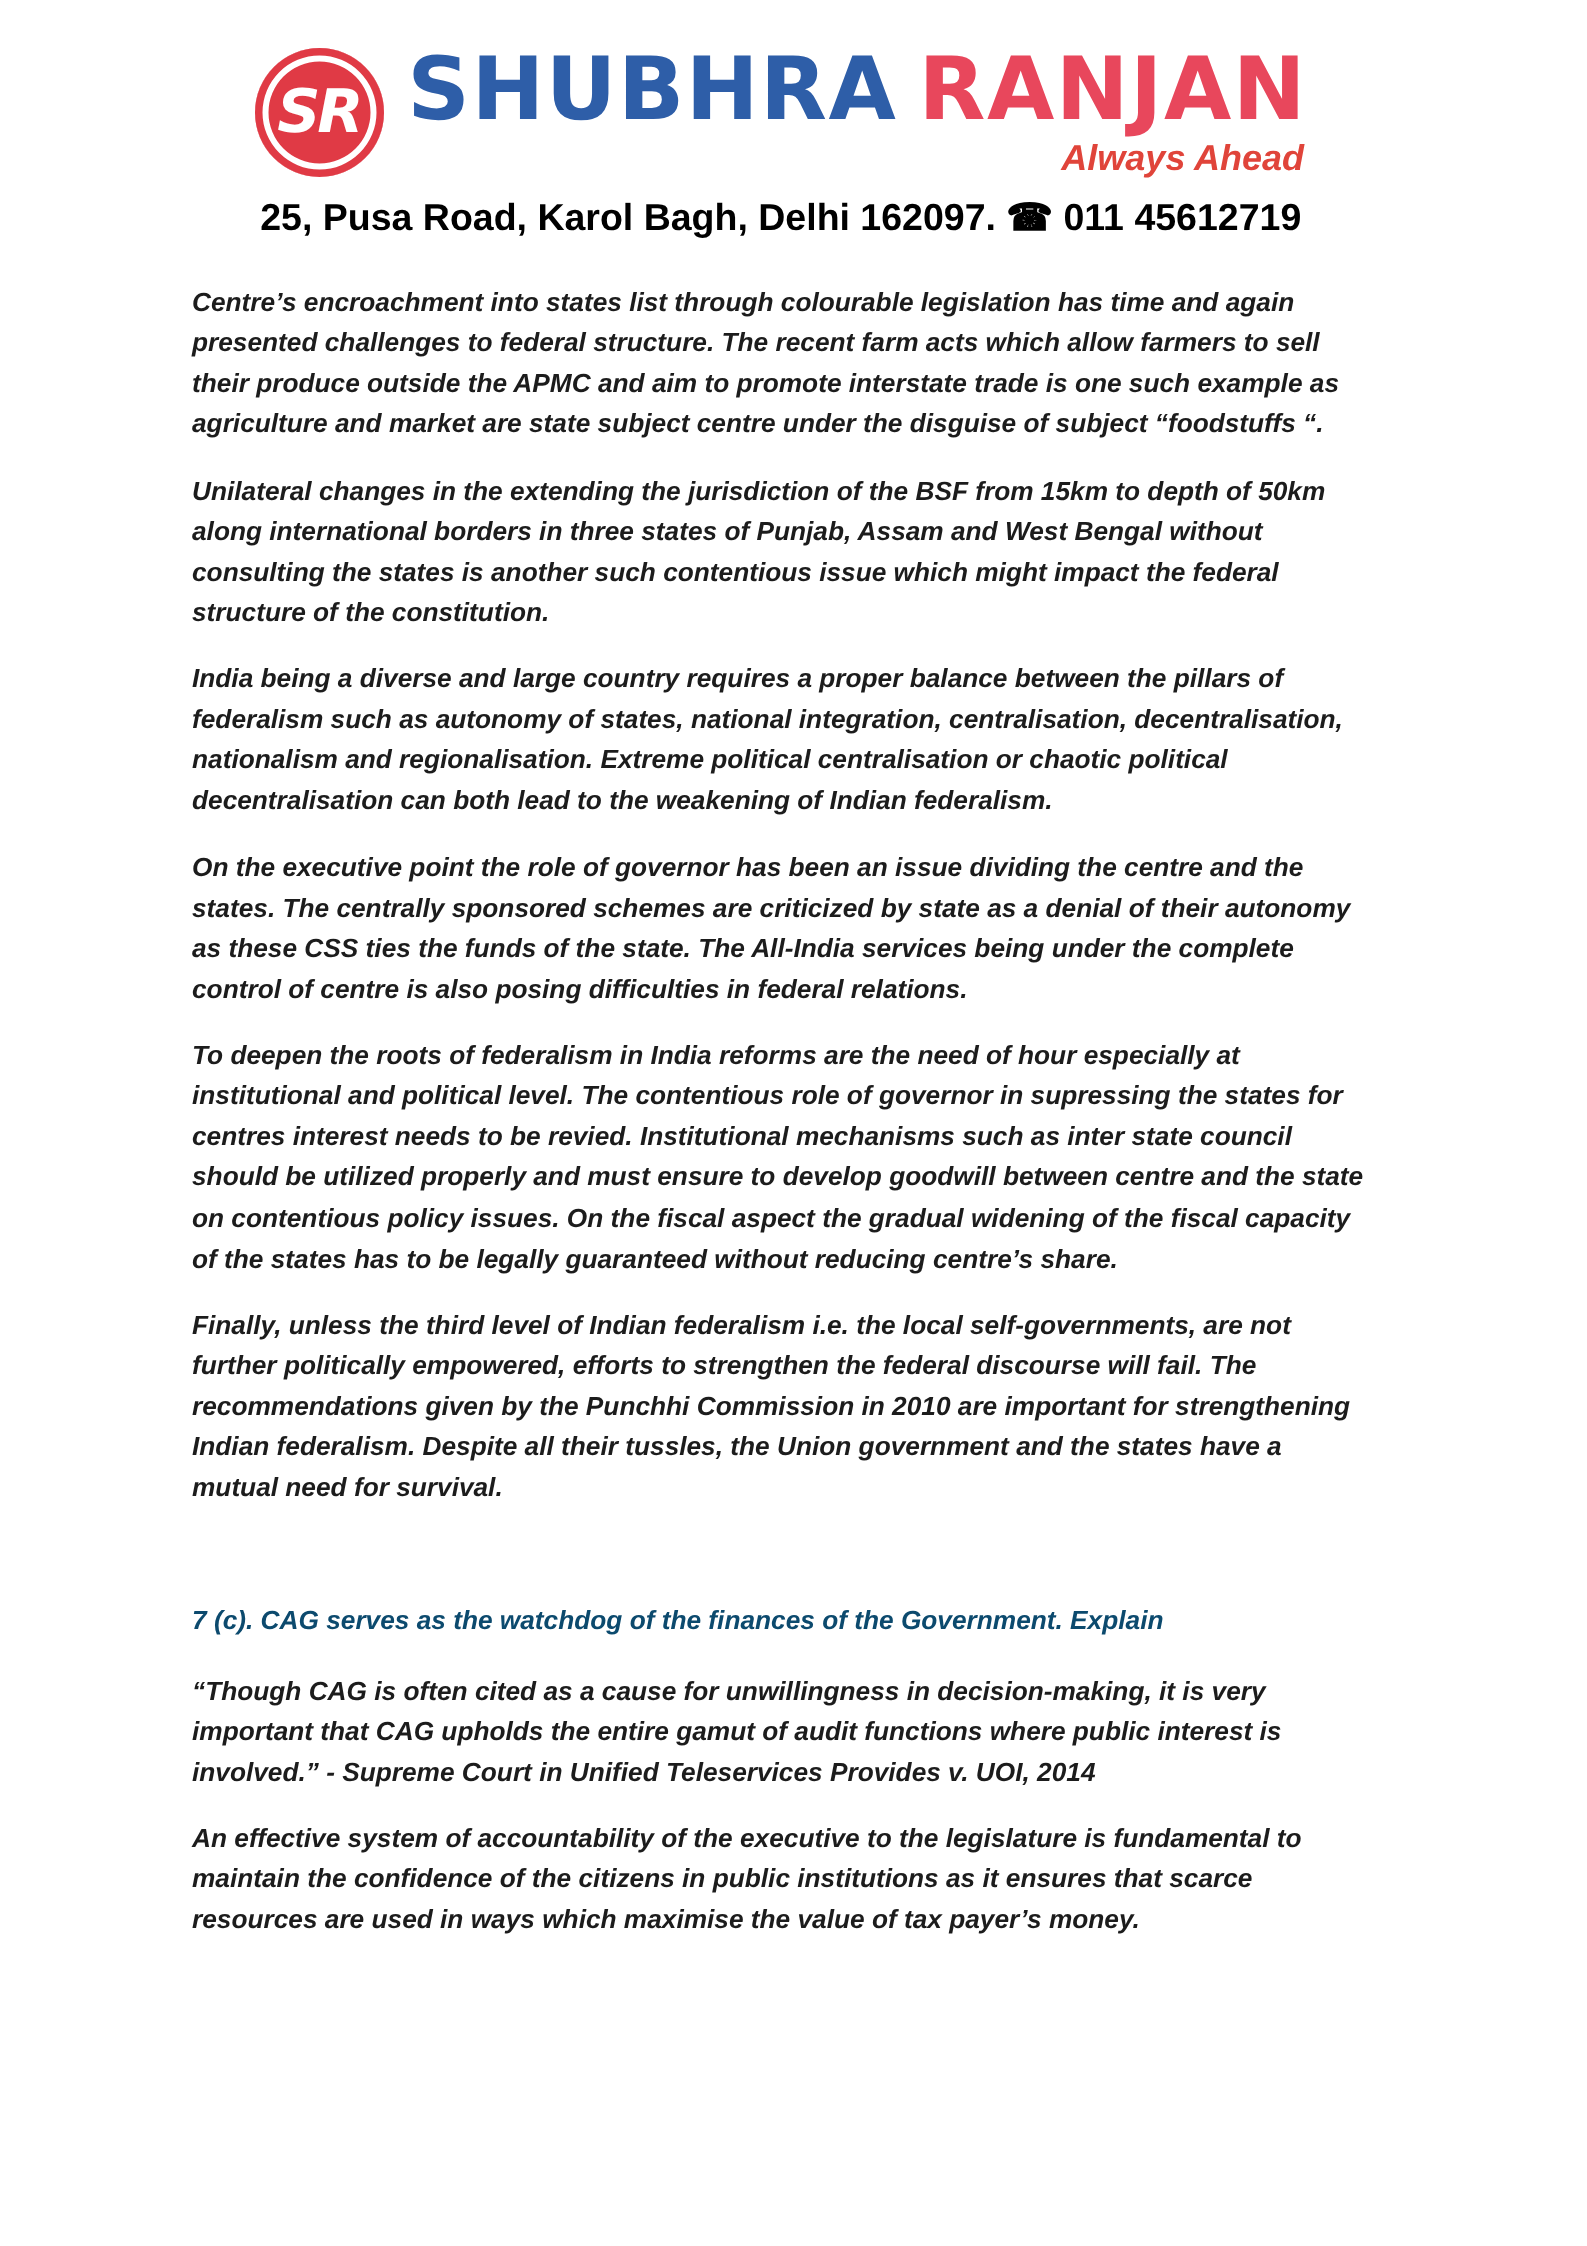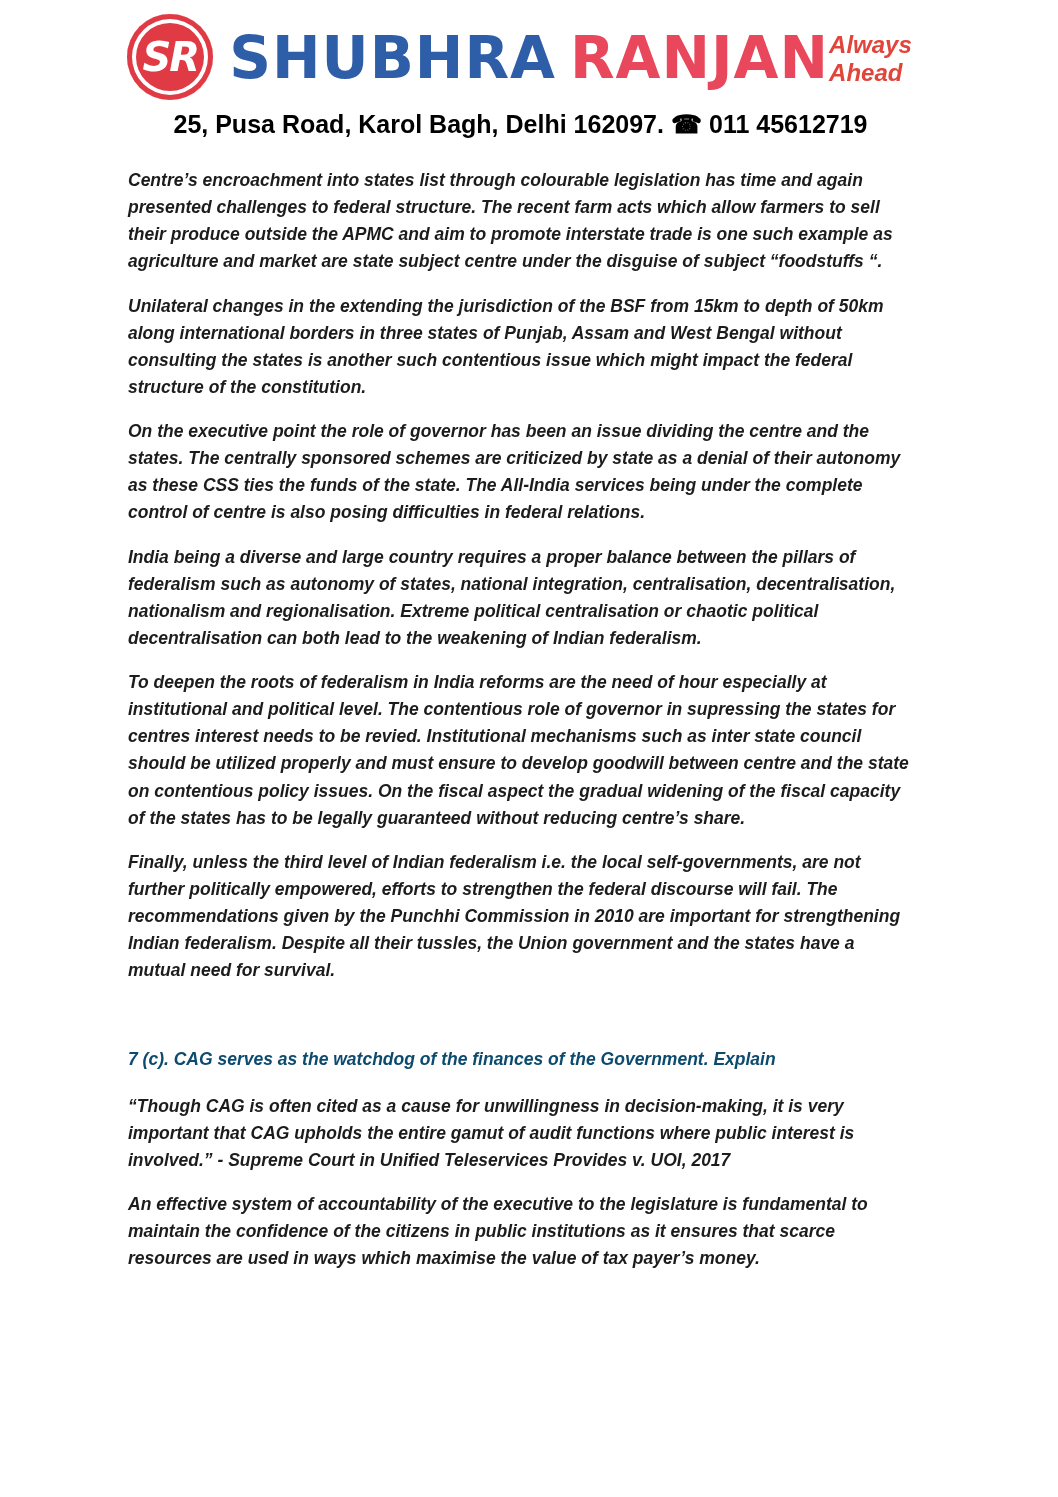--- a/index.html
+++ b/index.html
@@ -7,21 +7,21 @@
   body {
     width: 1058px;
     height: 1497px;
     font-family: "Liberation Sans", sans-serif;
     color: #1b1b1b;
     overflow: hidden;
   }
   .page {
     width: 1041px;
     height: 1497px;
-    padding: 14px 128px 40px 128px;
+    padding: 30px 128px 40px 128px;
     position: relative;
   }
 
   
   .header {
     width: 100%;
     margin-bottom: 28px;
   }
   .brand-row {
     display: flex;
@@ -44,21 +44,21 @@
   .logo-mark .sr {
     color: #ffffff;
     font-weight: bold;
     font-style: italic;
     font-size: 40px;
     letter-spacing: -2px;
     font-family: "DejaVu Sans", sans-serif;
   }
   .brand-text-block {
     display: flex;
-    flex-direction: row;
+    flex-direction: column;
     align-items: flex-end;
   }
   .brand-name {
     font-family: "DejaVu Sans", sans-serif;
     font-weight: bold;
     font-size: 58px;
     line-height: 1.0;
     letter-spacing: 1px;
     white-space: nowrap;
   }
@@ -122,24 +122,24 @@
         </div>
         <div class="tagline">Always Ahead</div>
       </div>
     </div>
     <div class="address-line">25, Pusa Road, Karol Bagh, Delhi 162097. ☎ 011 45612719</div>
   </div>
 
   <div class="doc-body">
     <p class="para">Centre’s encroachment into states list through colourable legislation has time and again presented challenges to federal structure. The recent farm acts which allow farmers to sell their produce outside the APMC and aim to promote interstate trade is one such example as agriculture and market are state subject centre under the disguise of subject “foodstuffs “.</p>
     <p class="para">Unilateral changes in the extending the jurisdiction of the BSF from 15km to depth of 50km along international borders in three states of Punjab, Assam and West Bengal without consulting the states is another such contentious issue which might impact the federal structure of the constitution.</p>
+    <p class="para">India being a diverse and large country requires a proper balance between the pillars of federalism such as autonomy of states, national integration, centralisation, decentralisation, nationalism and regionalisation. Extreme political centralisation or chaotic political decentralisation can both lead to the weakening of Indian federalism.</p>
     <p class="para">On the executive point the role of governor has been an issue dividing the centre and the states. The centrally sponsored schemes are criticized by state as a denial of their autonomy as these CSS ties the funds of the state. The All-India services being under the complete control of centre is also posing difficulties in federal relations.</p>
-    <p class="para">India being a diverse and large country requires a proper balance between the pillars of federalism such as autonomy of states, national integration, centralisation, decentralisation, nationalism and regionalisation. Extreme political centralisation or chaotic political decentralisation can both lead to the weakening of Indian federalism.</p>
     <p class="para">To deepen the roots of federalism in India reforms are the need of hour especially at institutional and political level. The contentious role of governor in supressing the states for centres interest needs to be revied. Institutional mechanisms such as inter state council should be utilized properly and must ensure to develop goodwill between centre and the state on contentious policy issues. On the fiscal aspect the gradual widening of the fiscal capacity of the states has to be legally guaranteed without reducing centre’s share.</p>
     <p class="para">Finally, unless the third level of Indian federalism i.e. the local self-governments, are not further politically empowered, efforts to strengthen the federal discourse will fail. The recommendations given by the Punchhi Commission in 2010 are important for strengthening Indian federalism. Despite all their tussles, the Union government and the states have a mutual need for survival.</p>
 
     <p class="question-heading">7 (c). CAG serves as the watchdog of the finances of the Government. Explain</p>
 
-    <p class="para">“Though CAG is often cited as a cause for unwillingness in decision-making, it is very important that CAG upholds the entire gamut of audit functions where public interest is involved.” - Supreme Court in Unified Teleservices Provides v. UOI, 2017</p>
+    <p class="para">“Though CAG is often cited as a cause for unwillingness in decision-making, it is very important that CAG upholds the entire gamut of audit functions where public interest is involved.” - Supreme Court in Unified Teleservices Provides v. UOI, 2014</p>
     <p class="para">An effective system of accountability of the executive to the legislature is fundamental to maintain the confidence of the citizens in public institutions as it ensures that scarce resources are used in ways which maximise the value of tax payer’s money.</p>
   </div>
 
 </div>
 
 </body></html>

